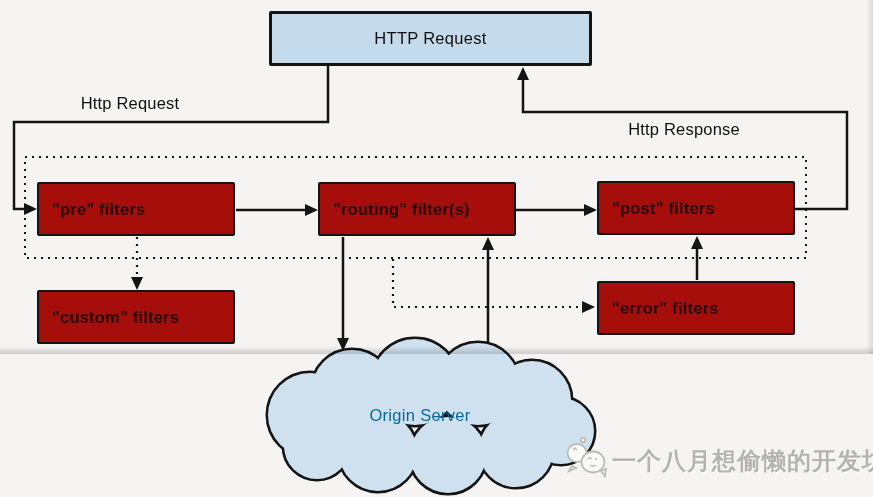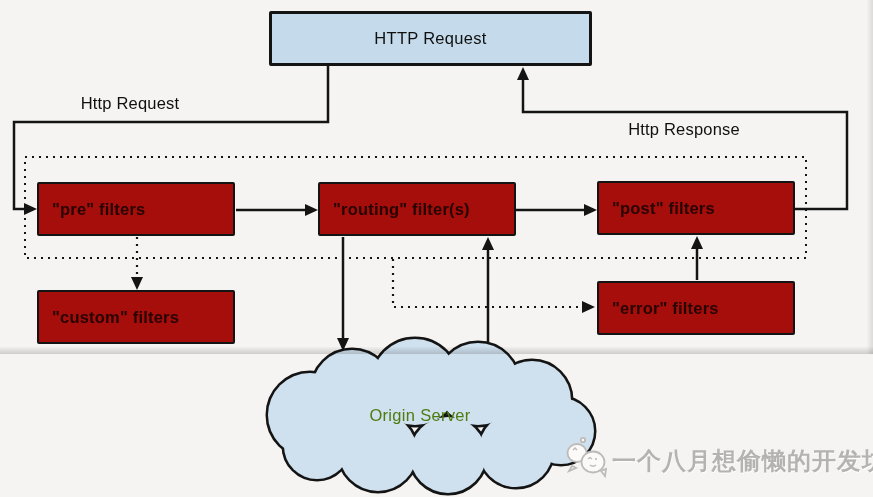--- a/index.html
+++ b/index.html
@@ -41,21 +41,21 @@
   .box.red.custom{left:37px;top:290px;}
   .box.red.error{left:597px;top:281px;}
   .flow-label{
     position:absolute;width:160px;text-align:center;
     font-size:16.5px;color:#101010;letter-spacing:0.2px;
   }
   .flow-label.req{left:50px;top:94px;}
   .flow-label.resp{left:604px;top:76px;margin-top:44px;}
   .cloud-label{
     position:absolute;left:330px;top:406px;width:180px;text-align:center;
-    font-size:16.5px;color:#4d7c0f;letter-spacing:0.3px;
+    font-size:16.5px;color:#0369a1;letter-spacing:0.3px;
   }
   .watermark-text{
     position:absolute;left:612px;top:445px;width:250px;
     font-size:24px;font-weight:bold;color:#b5b3b1;letter-spacing:1px;
     text-shadow:0.5px 0.5px 0 #ffffff;
     white-space:nowrap;
   }
 </style>
 </head>
 <body>

